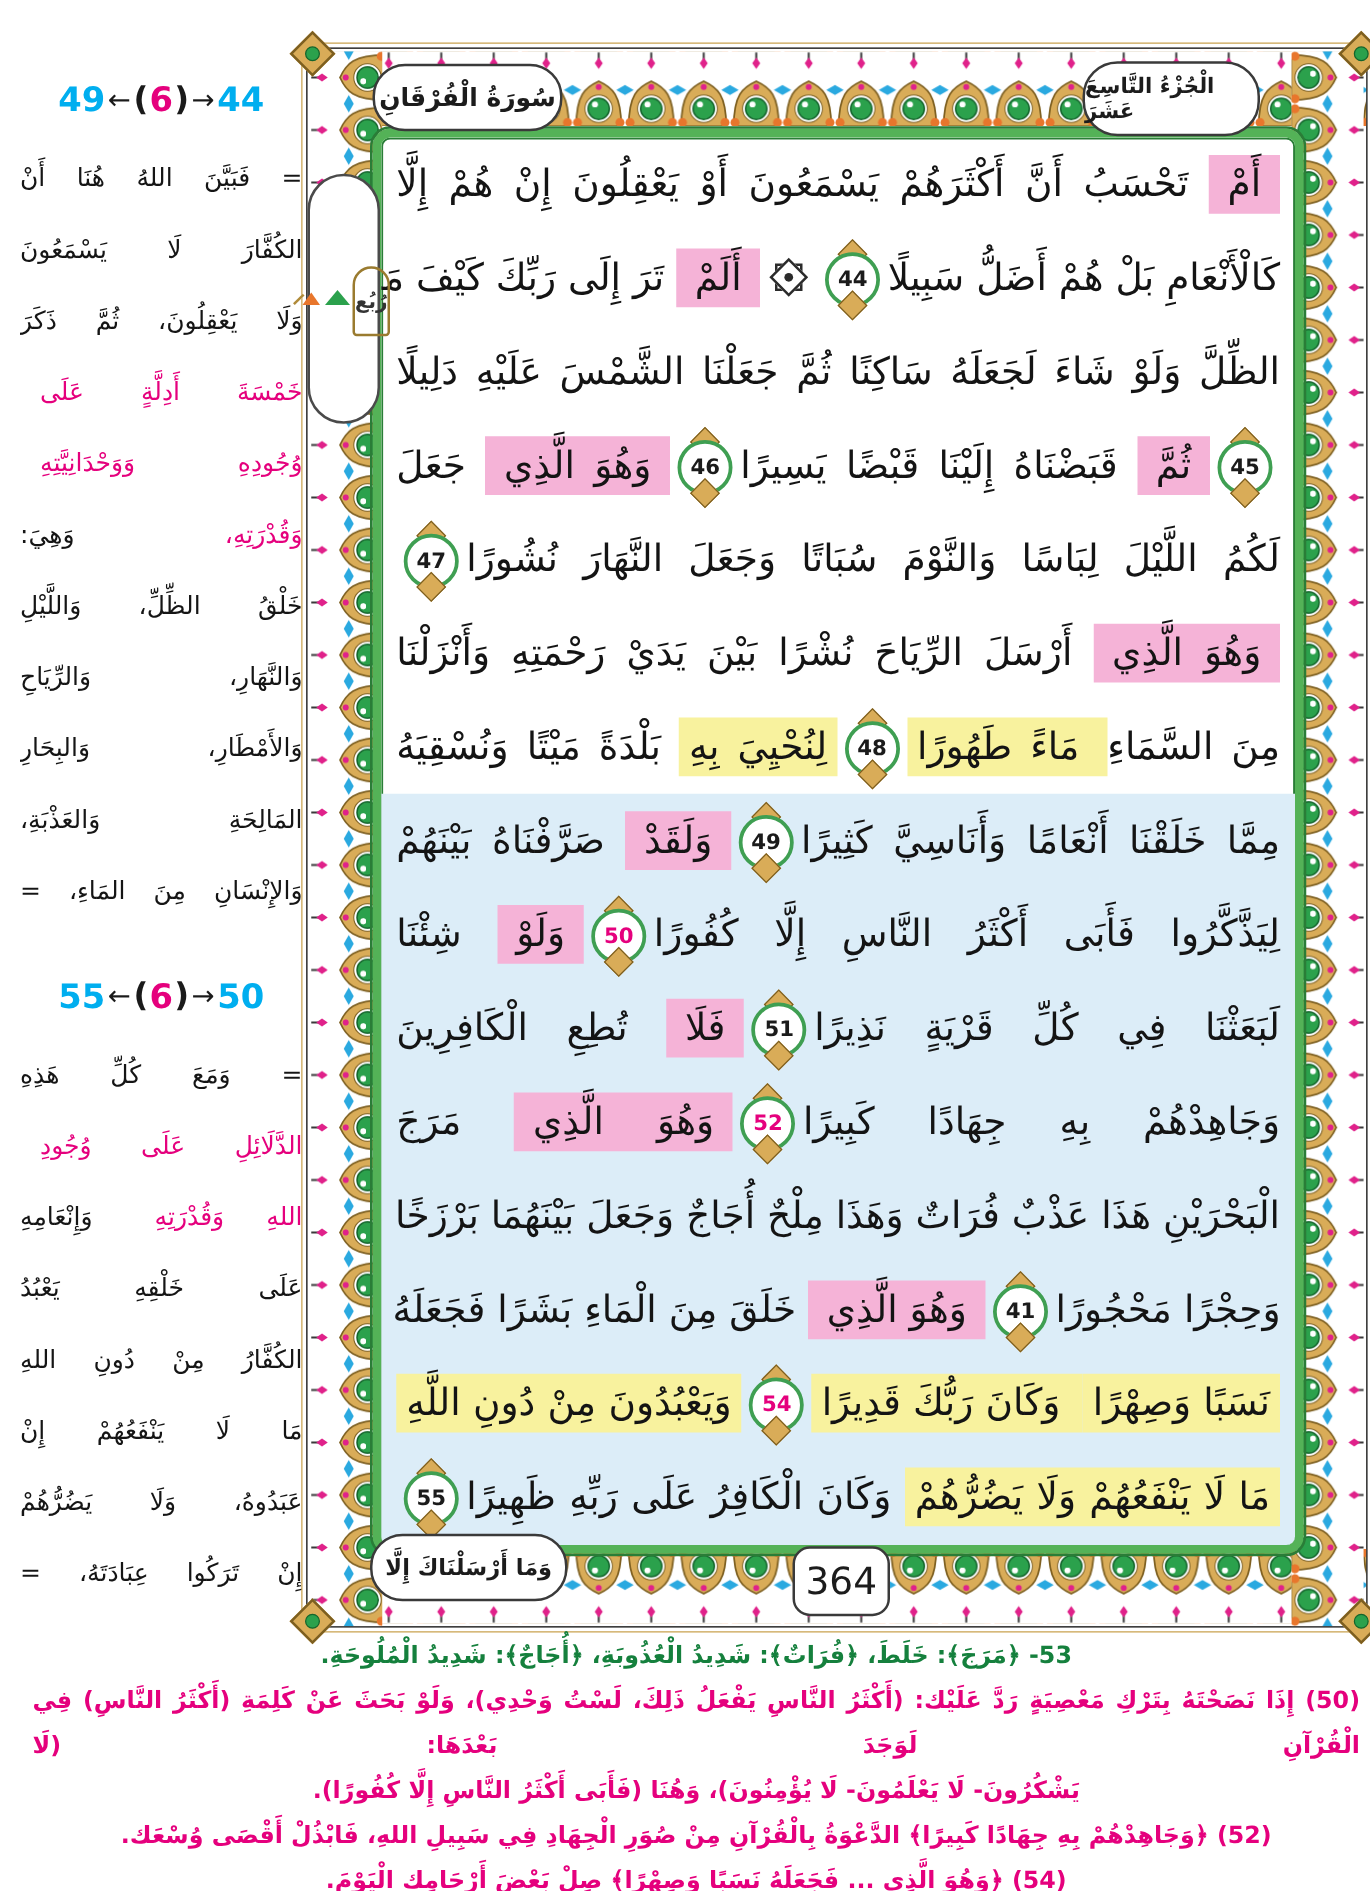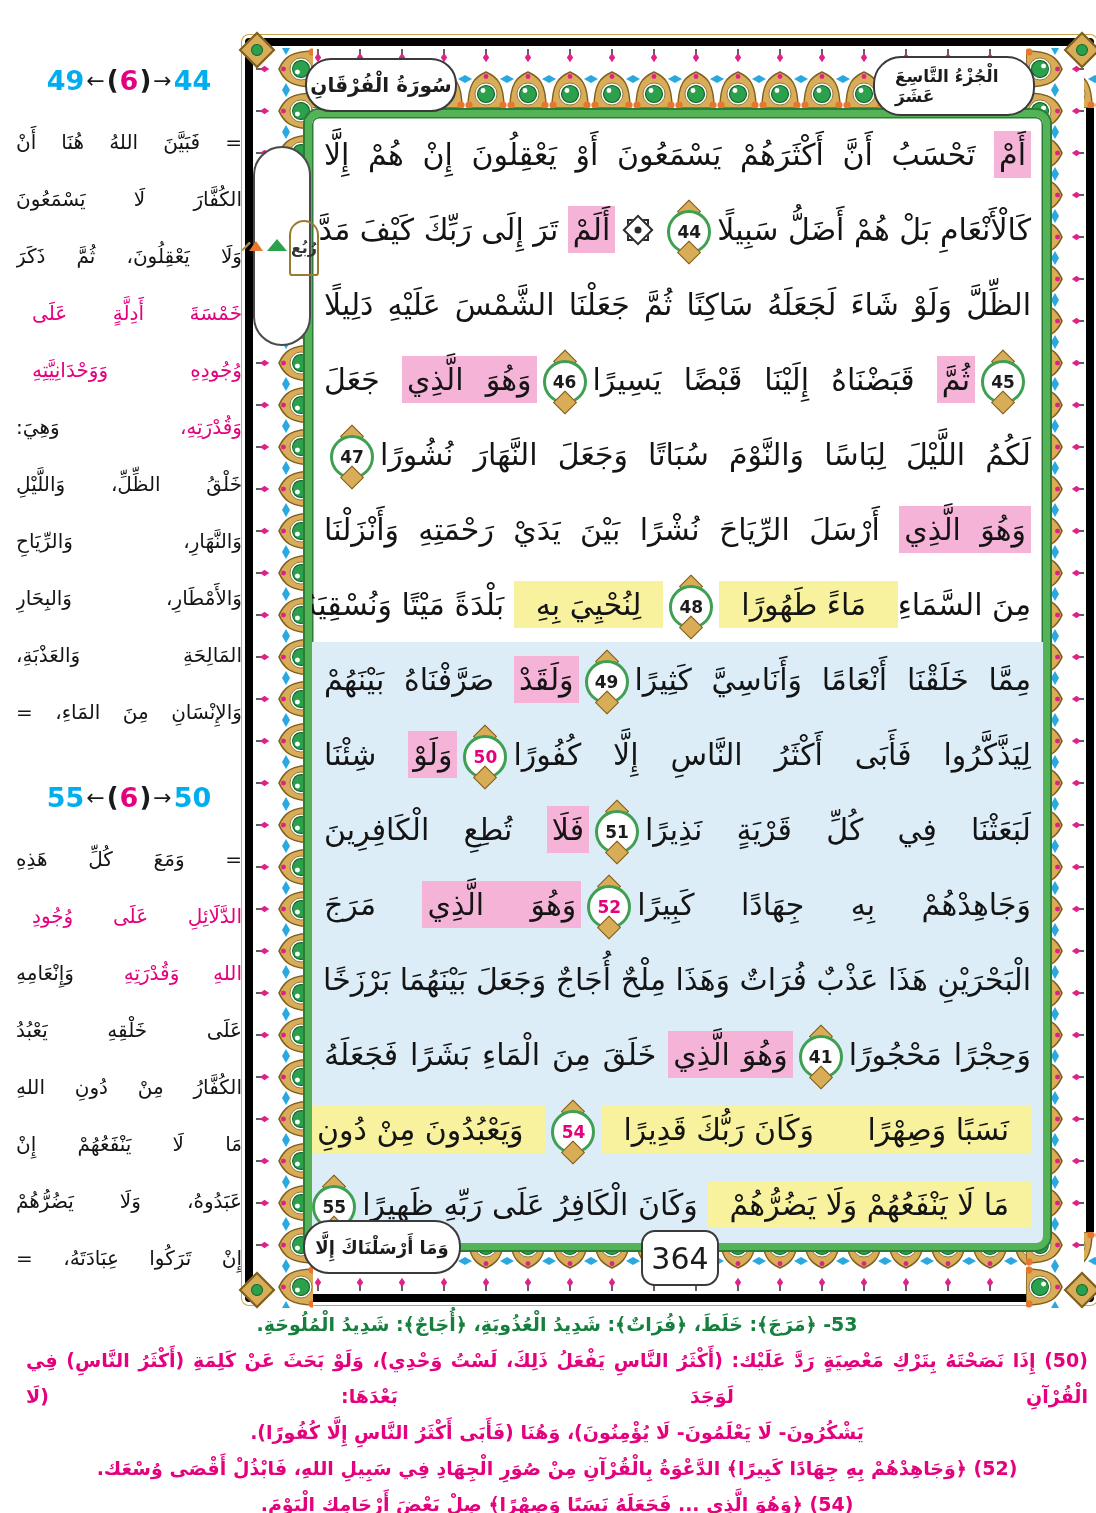--- a/index.html
+++ b/index.html
@@ -15,39 +15,39 @@
   .range-marker .paren{color:#1a1a1a;font-size:26px;}
   .range-marker .arw{color:#1a1a1a;font-size:22px;font-weight:normal;padding:0 1px;}
   .side-par{margin-top:12px;}
   .side-line{height:57px;line-height:57px;font-size:20px;color:#151515;
              text-align:justify;text-align-last:justify;overflow:hidden;}
   .side-line .mag{color:#e5007d;margin-left:16px;}
   .side-par2{margin-top:34px;}
 
   
   .frame{position:absolute;left:245px;top:38px;width:849px;height:1264px;
-         box-sizing:border-box;border:8px solid #000000;border-radius:4px;
+         box-sizing:border-box;border:1px solid #000000;border-radius:4px;
          box-shadow:0 0 0 3px #ffffff,0 0 0 4px #c9a24f;background:#fff;}
   .orn{position:absolute;}
   .orn-top{left:2px;top:2px;}
   .orn-bottom{left:2px;bottom:2px;transform:scaleY(-1);}
   .orn-left{left:2px;top:2px;}
   .orn-right{right:2px;top:2px;}
   .corner{position:absolute;width:22px;height:22px;background:#d9ac58;border:2px solid #7d5f20;
           transform:rotate(45deg);z-index:4;}
   .corner b{position:absolute;left:50%;top:50%;width:10px;height:10px;border-radius:50%;
             background:#2ba14c;border:1px solid #14652c;transform:translate(-50%,-50%);}
   .c-tl{left:-9px;top:-9px;} .c-tr{right:-9px;top:-9px;}
   .c-bl{left:-9px;bottom:-9px;} .c-br{right:-9px;bottom:-9px;}
 
   .cartouche{position:absolute;background:#fff;border:2px solid #3a3a3a;z-index:5;
              display:flex;align-items:center;justify-content:center;
              font-weight:bold;color:#1c1c1c;}
   .cart-surah{left:52px;top:12px;width:148px;height:50px;border-radius:26px;font-size:20px;}
-  .cart-juz{left:620px;top:10px;width:138px;height:56px;border-radius:28px;font-size:17px;padding-left:20px;}
+  .cart-juz{left:620px;top:10px;width:138px;height:56px;border-radius:28px;font-size:17px;}
   .cart-catch{left:50px;bottom:20px;width:154px;height:50px;border-radius:26px;font-size:18px;}
   .cart-page{left:388px;bottom:8px;width:74px;height:52px;border-radius:14px;
              font-size:30px;font-weight:normal;}
 
   
   .rub{position:absolute;left:0px;top:100px;width:58px;height:200px;background:#fff;
        border:2px solid #4a4a4a;border-radius:30px;z-index:6;box-sizing:border-box;
        display:flex;flex-direction:row;align-items:center;justify-content:center;gap:2px;}
   .rub .fin1{width:9px;height:9px;background:#fff;border:1.5px solid #b08b39;transform:rotate(45deg);}
   .rub .fin2{width:0;height:0;border-left:7px solid transparent;border-right:7px solid transparent;
@@ -61,22 +61,22 @@
 
   
   .text-area{position:absolute;left:52px;top:64px;width:745px;height:1140px;z-index:3;
              box-sizing:border-box;background:#ffffff;border:7px solid #54b257;border-radius:14px;
              outline:2px solid #2a7d37;box-shadow:inset 0 0 0 1.5px #2a7d37;overflow:hidden;}
   .blue-fill{position:absolute;left:0;right:0;top:525px;bottom:0;background:#dcedf8;}
   .qlines{position:relative;}
   .qline{height:75px;line-height:75px;padding:0 12px;direction:rtl;
          text-align:justify;text-align-last:justify;font-size:30px;color:#141414;
          overflow:hidden;white-space:nowrap;}
-  .hl-pink{background:#f5b3d7;padding:6px 5px;}
-  .hl-yellow{background:#f8f29e;padding:6px 22px;}
+  .hl-pink{background:#f5b3d7;padding:6px 15px;}
+  .hl-yellow{background:#f8f29e;padding:6px 8px;}
 
   
   .medallion{display:inline-block;position:relative;width:44px;height:44px;
              vertical-align:middle;margin:0 6px;line-height:normal;}
   .medallion .fin{position:absolute;left:50%;width:15px;height:15px;background:#d9ac58;
                   border:1.5px solid #7d5f20;transform:translateX(-50%) rotate(45deg);}
   .medallion .fin-t{top:-7px;} .medallion .fin-b{bottom:-7px;}
   .medallion .circ{position:absolute;inset:0;background:#fff;border:3px solid #3f9f52;
                    border-radius:50%;box-sizing:border-box;display:flex;align-items:center;
                    justify-content:center;font-size:17px;font-weight:bold;color:#1b1b1b;}

